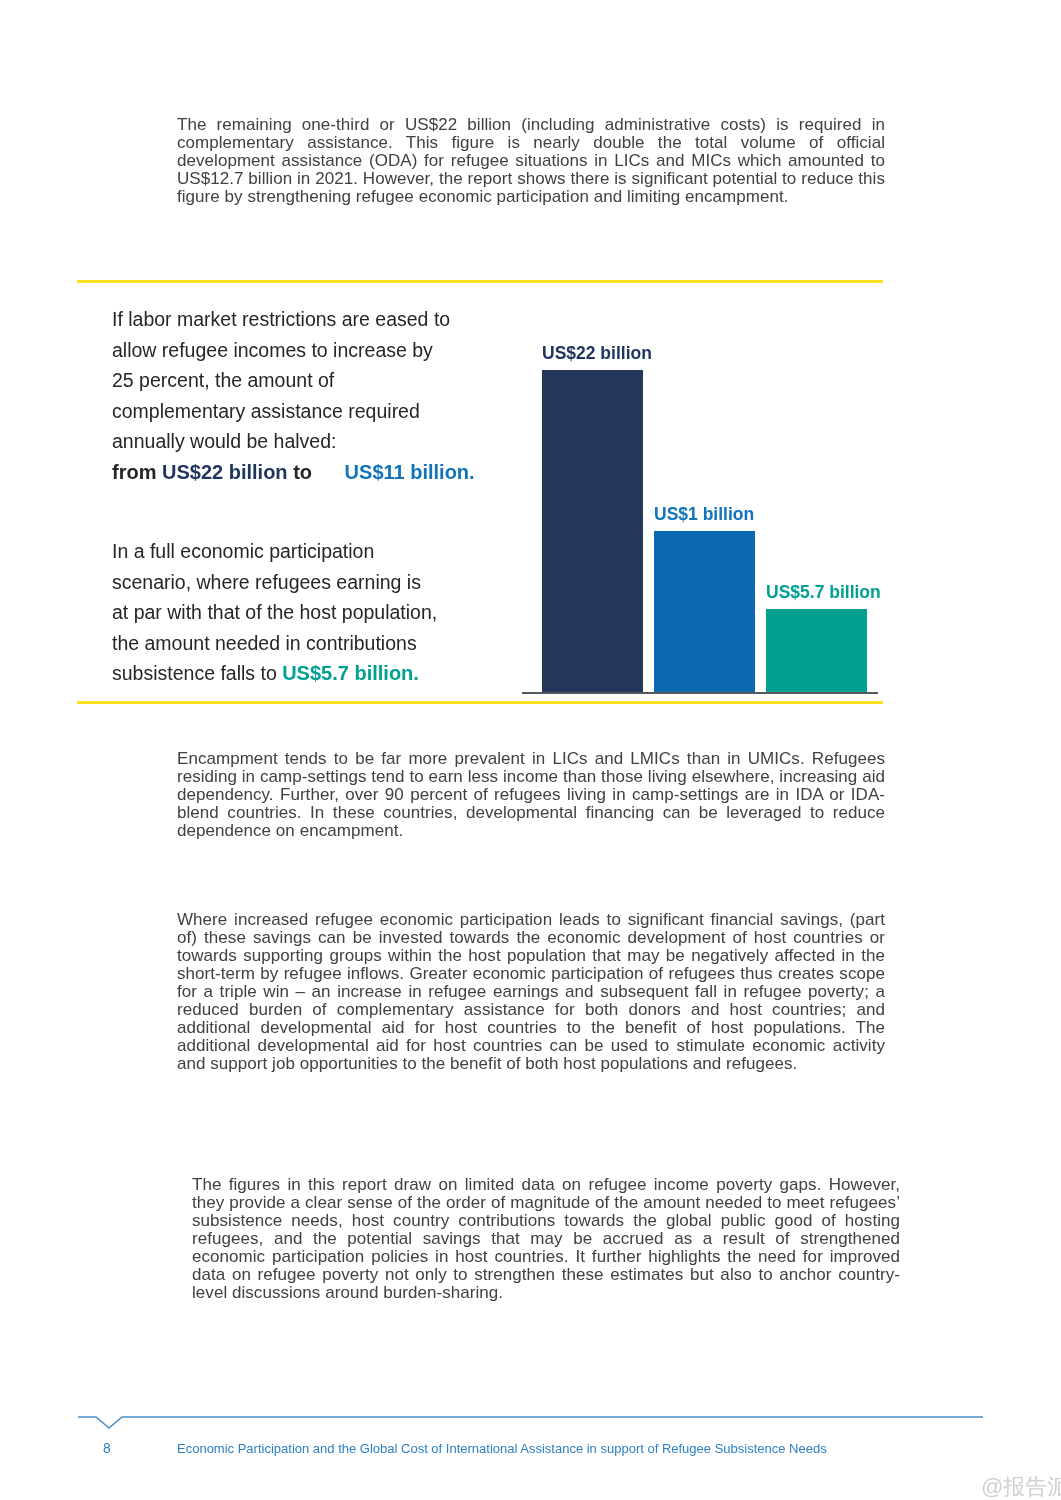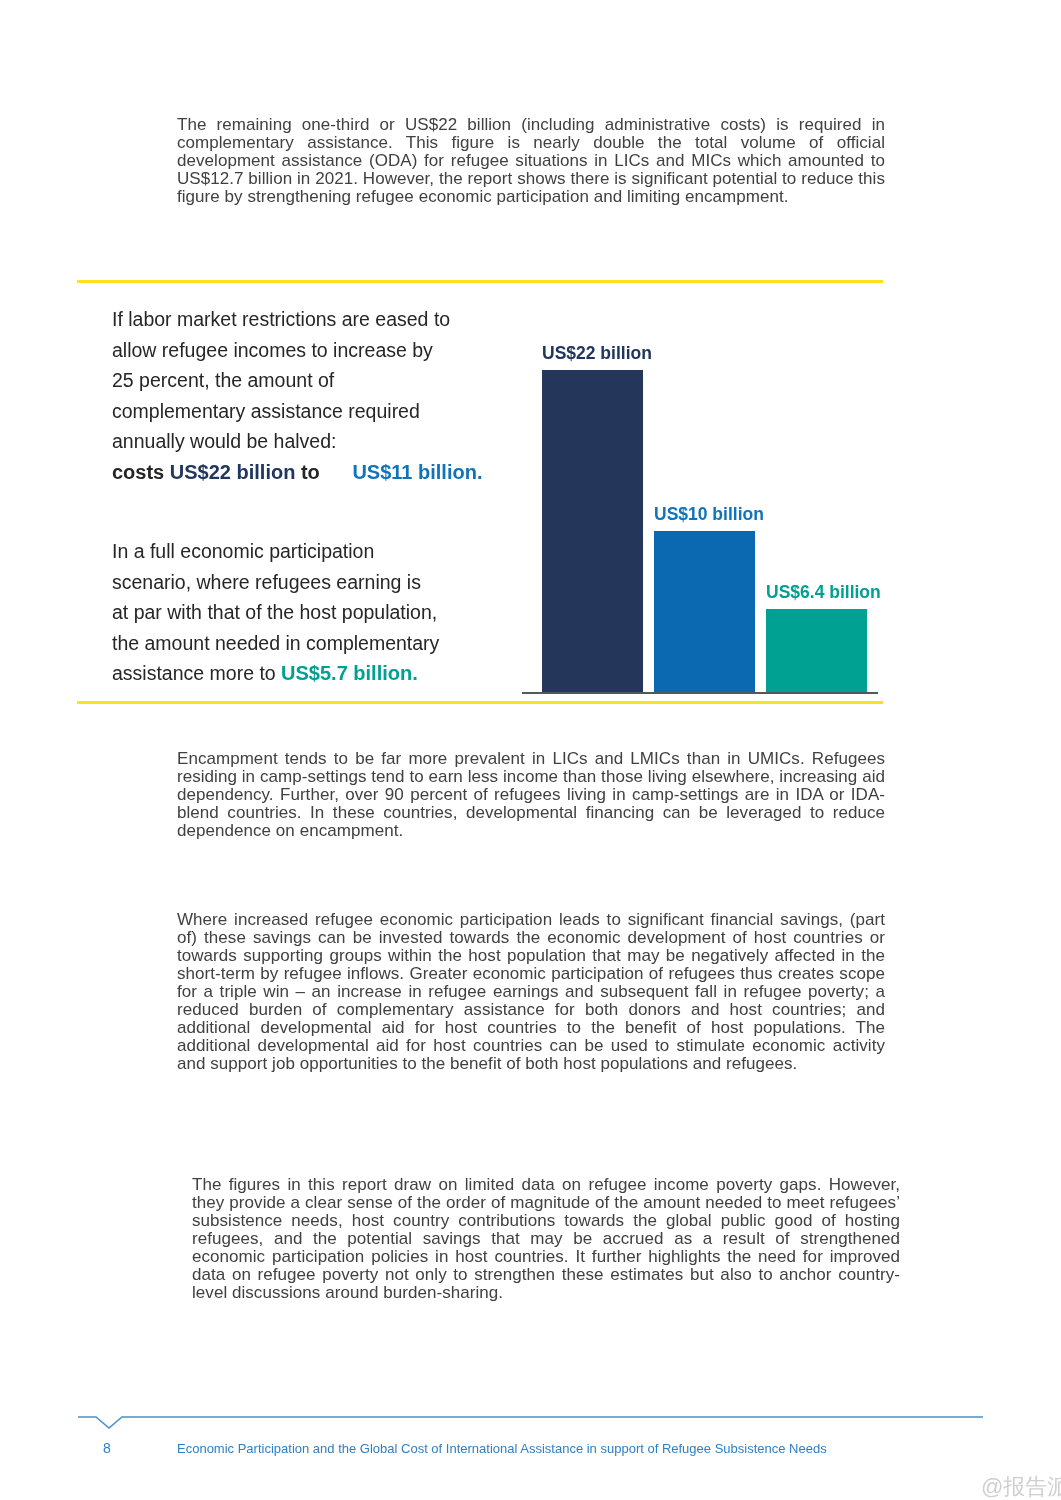--- a/index.html
+++ b/index.html
@@ -48,42 +48,42 @@
   <p class="body-para para1">The remaining one-third or US$22 billion (including administrative costs) is required in complementary assistance. This figure is nearly double the total volume of official development assistance (ODA) for refugee situations in LICs and MICs which amounted to US$12.7 billion in 2021. However, the report shows there is significant potential to reduce this figure by strengthening refugee economic participation and limiting encampment.</p>
 
   <div class="rule rule-top"></div>
 
   <div class="callout callout-block1" style="top:304px;">
     <div class="cl">If labor market restrictions are eased to</div>
     <div class="cl">allow refugee incomes to increase by</div>
     <div class="cl">25 percent, the amount of</div>
     <div class="cl">complementary assistance required</div>
     <div class="cl">annually would be halved:</div>
-    <div class="cl cl-bold"><span>costs </span><span class="amt-navy">US$22 billion</span><span> to </span><span class="amt-blue">US$11 billion.</span></div>
+    <div class="cl cl-bold"><span>from </span><span class="amt-navy">US$22 billion</span><span> to </span><span class="amt-blue">US$11 billion.</span></div>
   </div>
 
   <div class="callout callout-block2" style="top:536px;">
     <div class="cl">In a full economic participation</div>
     <div class="cl">scenario, where refugees earning is</div>
     <div class="cl">at par with that of the host population,</div>
-    <div class="cl">the amount needed in complementary</div>
-    <div class="cl"><span>assistance more to </span><span class="amt-teal cl-bold">US$5.7 billion.</span></div>
+    <div class="cl">the amount needed in contributions</div>
+    <div class="cl"><span>subsistence falls to </span><span class="amt-teal cl-bold">US$5.7 billion.</span></div>
   </div>
 
   <div class="chart" id="bar-chart">
       <div class="bar-group">
         <div class="bar-label" style="color: rgb(33, 54, 94);">US$22 billion</div>
         <div class="bar" style="height: 322px; background: rgb(36, 54, 90);"></div>
       </div>
       <div class="bar-group">
-        <div class="bar-label" style="color: rgb(17, 115, 185);">US$10 billion</div>
+        <div class="bar-label" style="color: rgb(17, 115, 185);">US$1 billion</div>
         <div class="bar" style="height: 161px; background: rgb(10, 105, 177);"></div>
       </div>
       <div class="bar-group">
-        <div class="bar-label" style="color: rgb(0, 160, 146);">US$6.4 billion</div>
+        <div class="bar-label" style="color: rgb(0, 160, 146);">US$5.7 billion</div>
         <div class="bar" style="height: 83px; background: rgb(0, 160, 146);"></div>
       </div>
     </div>
 
   <div class="rule rule-bottom"></div>
 
   <p class="body-para para2">Encampment tends to be far more prevalent in LICs and LMICs than in UMICs. Refugees residing in camp-settings tend to earn less income than those living elsewhere, increasing aid dependency. Further, over 90 percent of refugees living in camp-settings are in IDA or IDA-blend countries. In these countries, developmental financing can be leveraged to reduce dependence on encampment.</p>
   <p class="body-para para3">Where increased refugee economic participation leads to significant financial savings, (part of) these savings can be invested towards the economic development of host countries or towards supporting groups within the host population that may be negatively affected in the short-term by refugee inflows. Greater economic participation of refugees thus creates scope for a triple win – an increase in refugee earnings and subsequent fall in refugee poverty; a reduced burden of complementary assistance for both donors and host countries; and additional developmental aid for host countries to the benefit of host populations. The additional developmental aid for host countries can be used to stimulate economic activity and support job opportunities to the benefit of both host populations and refugees.</p>
   <p class="body-para para4">The figures in this report draw on limited data on refugee income poverty gaps. However, they provide a clear sense of the order of magnitude of the amount needed to meet refugees’ subsistence needs, host country contributions towards the global public good of hosting refugees, and the potential savings that may be accrued as a result of strengthened economic participation policies in host countries. It further highlights the need for improved data on refugee poverty not only to strengthen these estimates but also to anchor country-level discussions around burden-sharing.</p>
 

